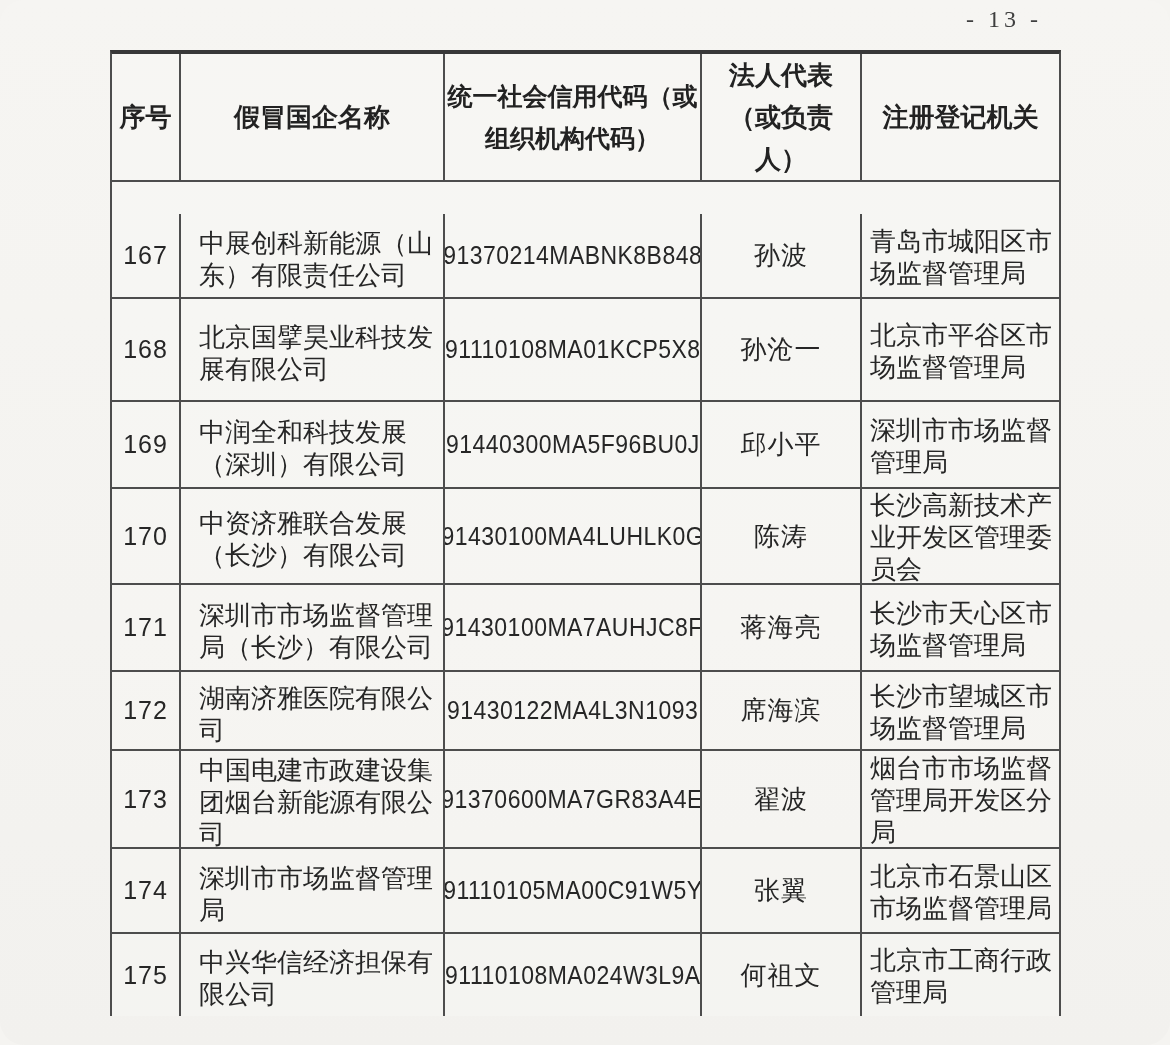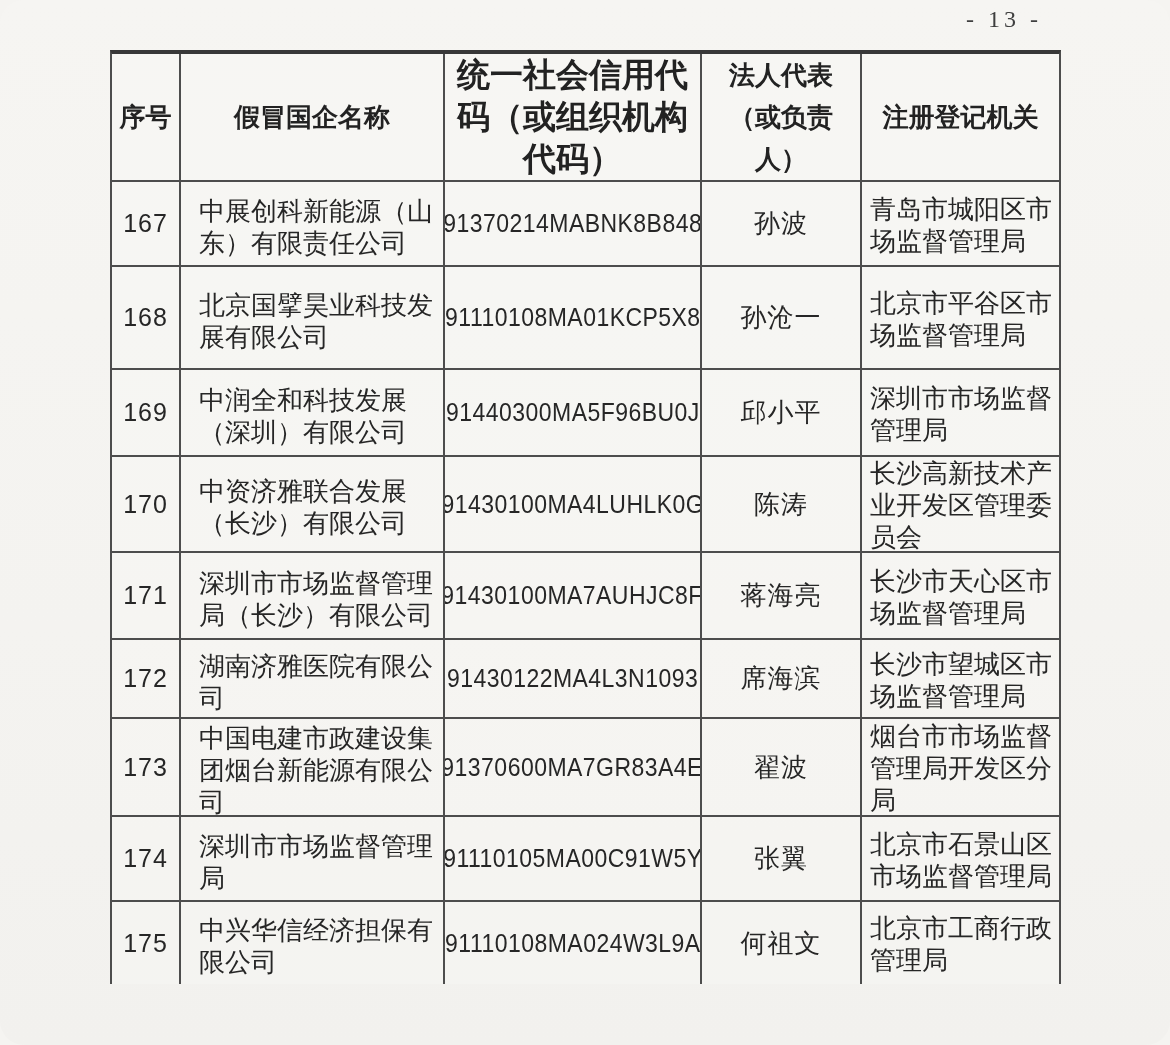--- a/index.html
+++ b/index.html
@@ -66,21 +66,21 @@
   }
   .header-row .cell {
     font-size: 26px;
     font-weight: 700;
     line-height: 42px;
     text-align: center;
     color: #222;
   }
   .header-row .h-code {
     padding: 5px 2px;
-    font-size: 33px;
+    font-size: 25px;
   }
   .header-row .h-rep {
     padding: 0 24px;
     text-align: center;
   }
   .c-index {
     font-size: 25px;
     font-weight: 500;
     letter-spacing: 1px;
   }
@@ -127,21 +127,21 @@
 
     <div class="t-row header-row">
       <div class="cell h-index">序号</div>
       <div class="cell h-name">假冒国企名称</div>
       <div class="cell h-code">统一社会信用代码（或组织机构代码）</div>
       <div class="cell h-rep">法人代表（或负责人）</div>
       <div class="cell h-auth">注册登记机关</div>
     </div>
 
     <div id="rows-container">
-  <div class="t-row body-row" style="height: 85px;">
+  <div class="t-row body-row" style="height: 85px; margin-top: 32px;">
     <div class="cell c-index">167</div>
     <div class="cell c-name">
             <span class="name-text">中展创科新能源（山东）有限责任公司</span>
           </div>
     <div class="cell c-code">
             <span class="code-text">91370214MABNK8B848</span>
           </div>
     <div class="cell c-rep">孙波</div>
     <div class="cell c-auth">
             <span class="auth-text">青岛市城阳区市场监督管理局</span>

